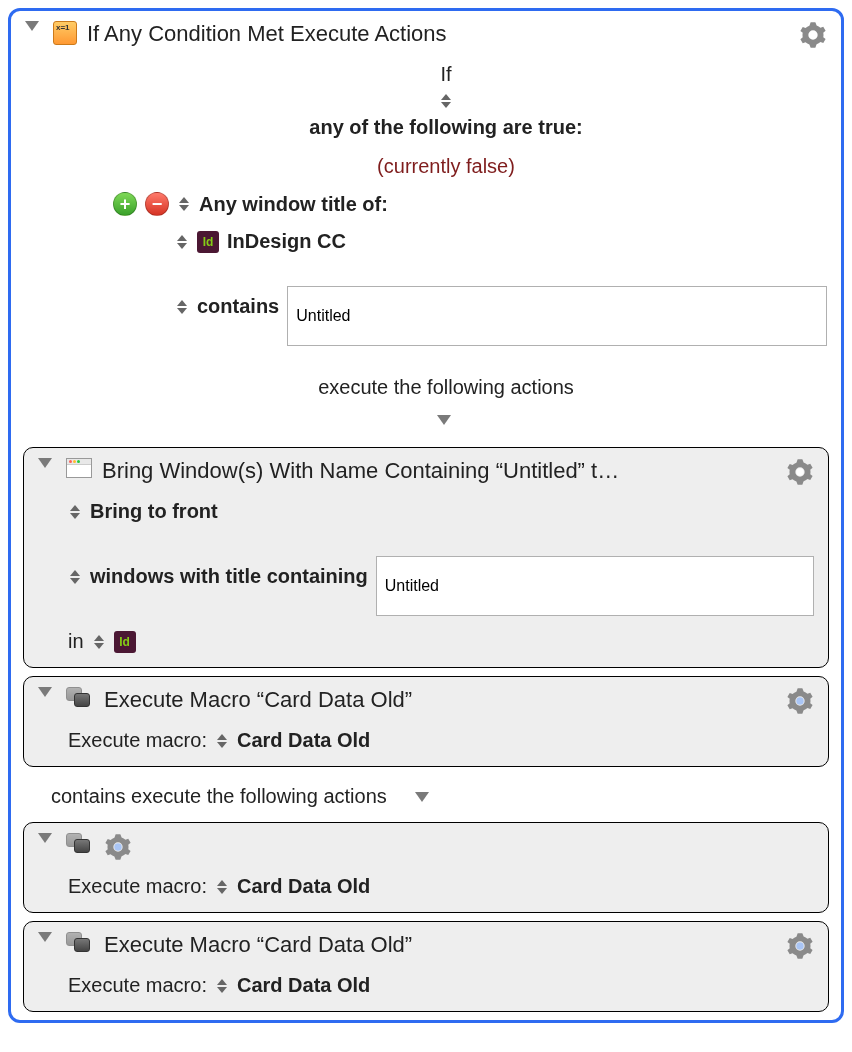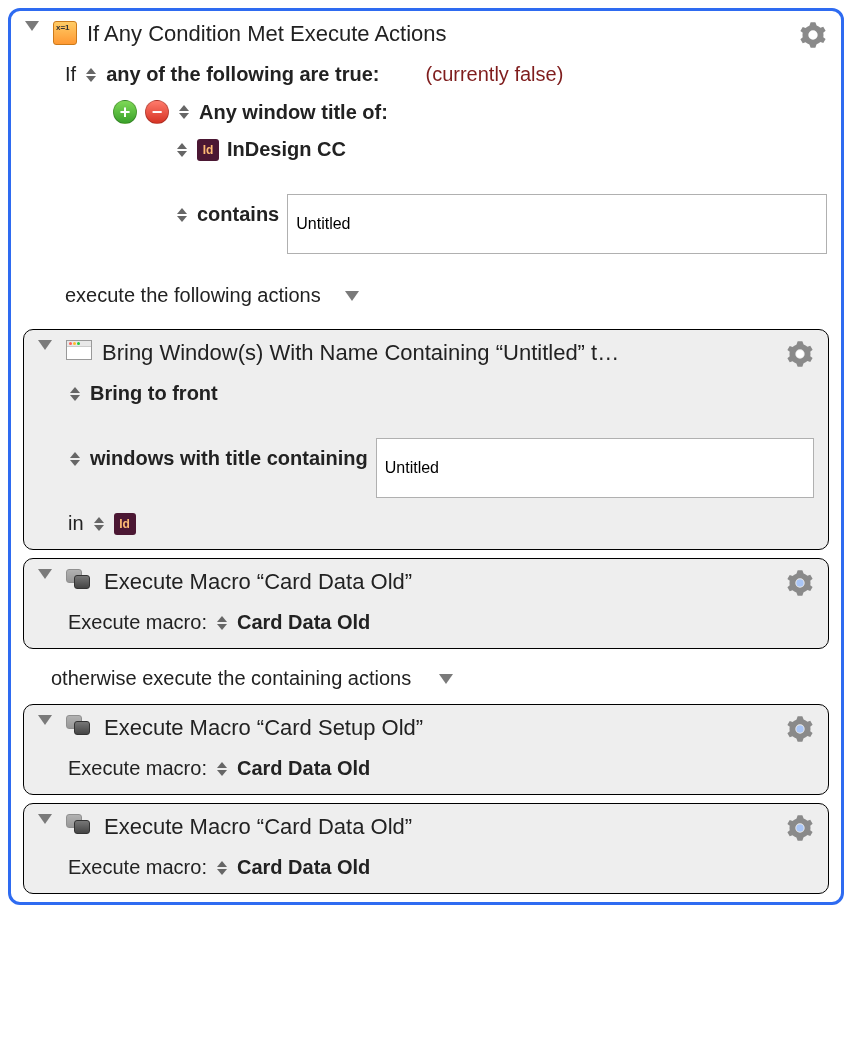--- a/index.html
+++ b/index.html
@@ -84,25 +84,25 @@
     width:28px; height:22px; display:inline-block; position:relative; flex-shrink:0;
   }
   .icon-macro .b1,.icon-macro .b2{
     position:absolute; width:16px; height:14px; border-radius:3px;
     background:linear-gradient(#777,#444); border:1px solid #333;
   }
   .icon-macro .b1{ top:0; left:0; opacity:.5;}
   .icon-macro .b2{ top:6px; left:8px;}
   .icon-id {
     width:22px; height:22px; display:inline-flex; align-items:center; justify-content:center;
-    background:#4b1733; color:#fdba74; font-weight:700; font-size:12px;
+    background:#4b1733; color:#84cc16; font-weight:700; font-size:12px;
     border-radius:3px; flex-shrink:0;
   }
   .row { display:flex; align-items:center; gap:8px; margin-top:14px; flex-wrap:wrap;}
-  .indent1 { margin-left: 40px; }
+  .indent1 { margin-left: 40px; flex-direction: column; }
   .indent2 { margin-left: 88px; }
   .indent3 { margin-left: 150px; }
   .bold { font-weight:700; }
   .grey { color:#7f1d1d; }
   .popup-arrows {
     display:inline-flex; flex-direction:column; gap:0px;
     width:14px; align-items:center; cursor:pointer; flex-shrink:0;
   }
   .popup-arrows .up{
     width:0;height:0;border-left:5px solid transparent;border-right:5px solid transparent;
@@ -258,33 +258,32 @@
       <span>Execute macro:</span>
       <span class="popup-arrows">
           <span class="up"></span>
           <span class="dn"></span>
         </span>
       <span class="bold">Card Data Old</span>
     </div>
   </div>
 
   <div class="exec-row">
-    <span class="section-label">otherwise execute the containing actions</span>
+    <span class="section-label">contains execute the following actions</span>
     <span style="width:8px"></span>
     <span class="disclosure-tri"></span>
   </div>
 
   <div class="card">
     <div class="header-row">
       <span class="disclosure-tri"></span>
       <span class="icon-macro">
           <span class="b1"></span>
           <span class="b2"></span>
         </span>
-      <span class="header-title">Execute Macro “Card Setup Old”</span>
       <span class="gear gear-blue">
         <svg viewBox="0 0 24 24">
             <g fill="#8a8a8a">
               <path d="M12 8a4 4 0 100 8 4 4 0 000-8zm9 4a9 9 0 01-.2 1.9l2 1.6-2 3.4-2.4-.8a9 9 0 01-3.3 1.9L14 23h-4l-1.1-2.9a9 9 0 01-3.3-1.9l-2.4.8-2-3.4 2-1.6A9 9 0 013 12a9 9 0 01.2-1.9l-2-1.6 2-3.4 2.4.8A9 9 0 018.9 4L10 1h4l1.1 2.9a9 9 0 013.3 1.9l2.4-.8 2 3.4-2 1.6c.1.6.2 1.3.2 2z"></path>
             </g>
             <circle class="inner" cx="12" cy="12" r="3.2" fill="#a9c5f5"></circle>
           </svg>
       </span>
     </div>
     <div class="row" style="margin-left:30px">

